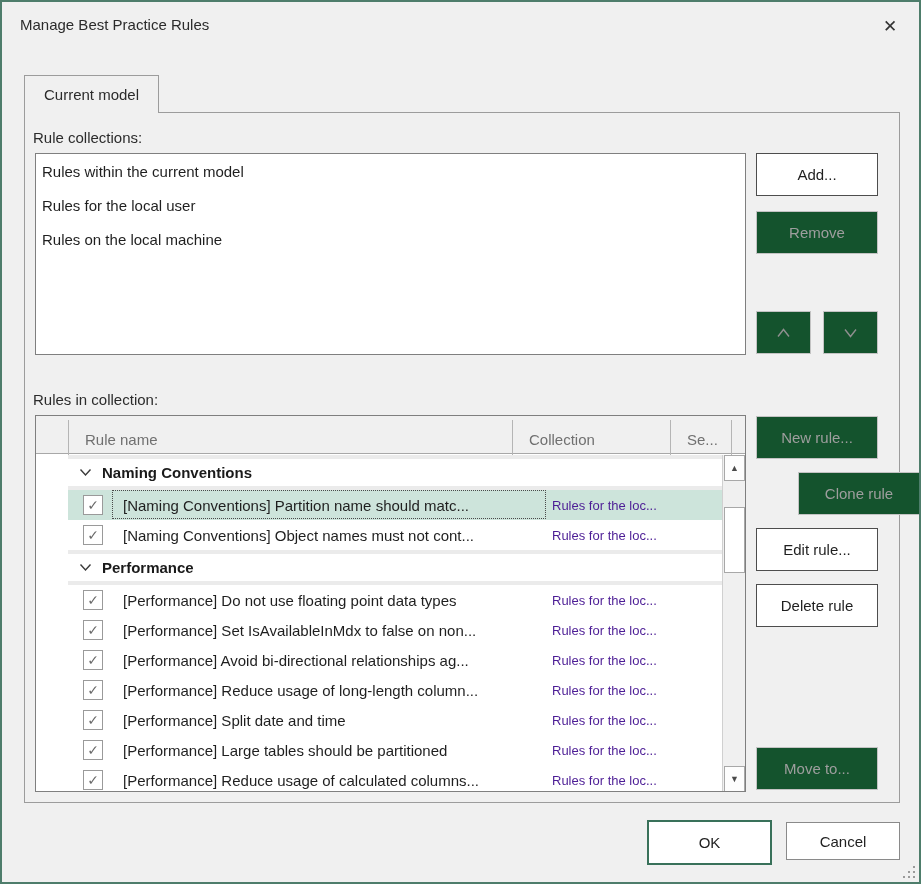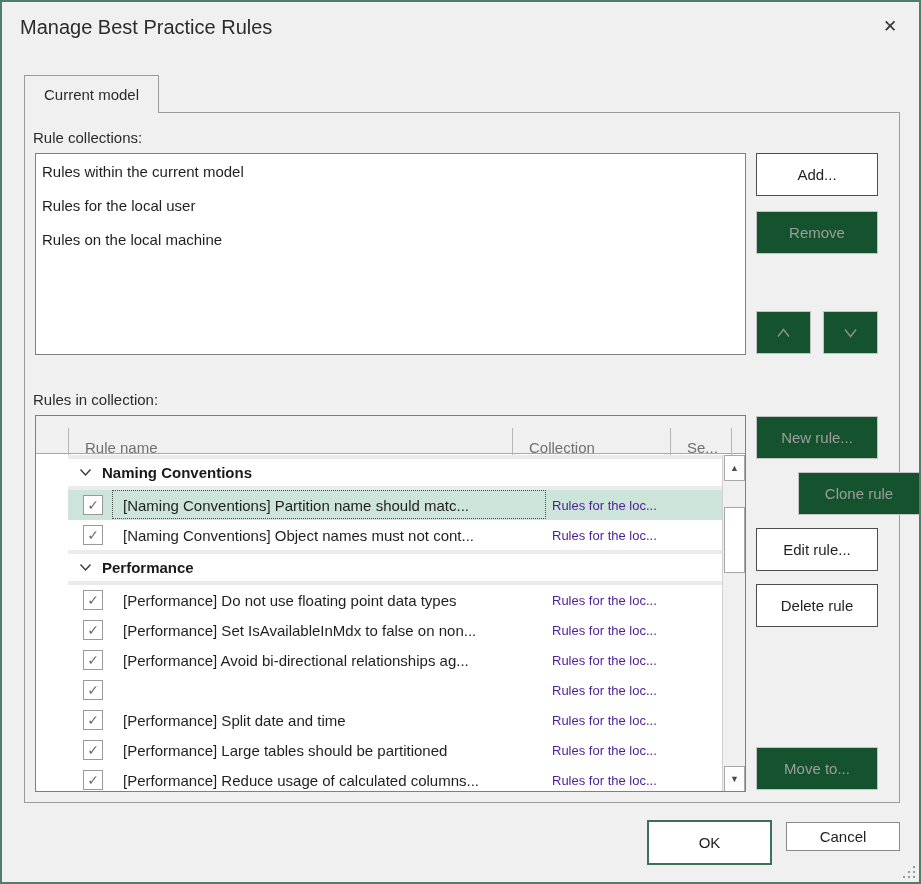--- a/index.html
+++ b/index.html
@@ -5,21 +5,21 @@
   * { margin:0; padding:0; box-sizing:border-box; }
   html,body { width:921px; height:884px; background:#fff; }
   body { font-family:"Liberation Sans", sans-serif; color:#1f1f1f; }
 
   .dialog {
     position:relative; width:921px; height:884px;
     background:#f0f0f0; border:2px solid #4e7d6b; overflow:hidden;
   }
   .abs { position:absolute; }
 
-  .title { left:18px; top:14px; font-size:20px; color:#2b2b2b; }
+  .title { left:18px; top:14px; font-size:15px; color:#2b2b2b; }
   .close-btn {
     left:871px; top:8px; width:34px; height:32px;
     display:flex; align-items:center; justify-content:center;
     font-size:17px; color:#333; cursor:pointer; background:transparent; border:none;
   }
 
   
   .tab-page { left:22px; top:110px; width:876px; height:691px; border:1px solid #9c9c9c; }
   .tab {
     left:22px; top:73px; width:135px; height:38px;
@@ -52,21 +52,21 @@
 
   
   .table {
     left:33px; top:413px; width:711px; height:377px;
     background:#fff; border:1px solid #7f7f7f; overflow:hidden;
   }
   .thead {
     position:absolute; left:0; top:0; width:709px; height:38px;
     background:#f0f0f0; border-bottom:1px solid #a8a8a8;
   }
-  .th { position:absolute; top:12px; height:38px; display:flex; align-items:center;
+  .th { position:absolute; top:4px; height:38px; display:flex; align-items:center;
         font-size:15px; color:#707070; padding-left:15px; border-right:1px solid #b5b5b5; }
   .tbody { position:absolute; left:0; top:39px; width:686px; height:337px; overflow:hidden; }
 
   .trow { position:relative; width:686px;margin-left:32px; }
   .trow.group {
     height:35px; background:#fff;
     border-top:4px solid #ebebeb; border-bottom:4px solid #ebebeb;
     display:flex; align-items:center;
   }
   .trow.group .gname { font-size:15px; font-weight:bold; color:#1a1a1a; margin-left:10px; }
@@ -229,20 +229,21 @@
           </span>
         <span class="rname">[Performance] Avoid bi-directional relationships ag...</span>
         <span class="rcoll">Rules for the loc...</span>
         <span class="rsev">2</span>
       </div>
 
       <div class="trow rule">
         <span class="cb">
             <span>✓</span>
           </span>
+        <span class="rname">[Performance] Reduce usage of long-length column...</span>
         <span class="rcoll">Rules for the loc...</span>
         <span class="rsev">2</span>
       </div>
 
       <div class="trow rule">
         <span class="cb">
             <span>✓</span>
           </span>
         <span class="rname">[Performance] Split date and time</span>
         <span class="rcoll">Rules for the loc...</span>
@@ -280,21 +281,21 @@
     </div>
   </div>
 
   <button class="abs btn disabled" style="left:754px; top:414px; width:122px; height:43px;">New rule...</button>
   <button class="abs btn disabled" style="left:796px; top:470px; width:122px; height:43px;">Clone rule</button>
   <button class="abs btn" style="left:754px; top:526px; width:122px; height:43px;">Edit rule...</button>
   <button class="abs btn" style="left:754px; top:582px; width:122px; height:43px;">Delete rule</button>
   <button class="abs btn disabled" style="left:754px; top:745px; width:122px; height:43px;">Move to...</button>
 
   <button class="abs btn primary" style="left:645px; top:818px; width:125px; height:45px;">OK</button>
-  <button class="abs btn" style="left:784px; top:820px; width:114px; height:29px; border-color:#8a8a8a;">Cancel</button>
+  <button class="abs btn" style="left:784px; top:820px; width:114px; height:38px; border-color:#8a8a8a;">Cancel</button>
 
   <div class="abs grip">
     <i style="right:0; bottom:0;"></i>
       <i style="right:5px; bottom:0;"></i>
       <i style="right:10px; bottom:0;"></i>
     <i style="right:0; bottom:5px;"></i>
       <i style="right:5px; bottom:5px;"></i>
     <i style="right:0; bottom:10px;"></i>
   </div>
 

